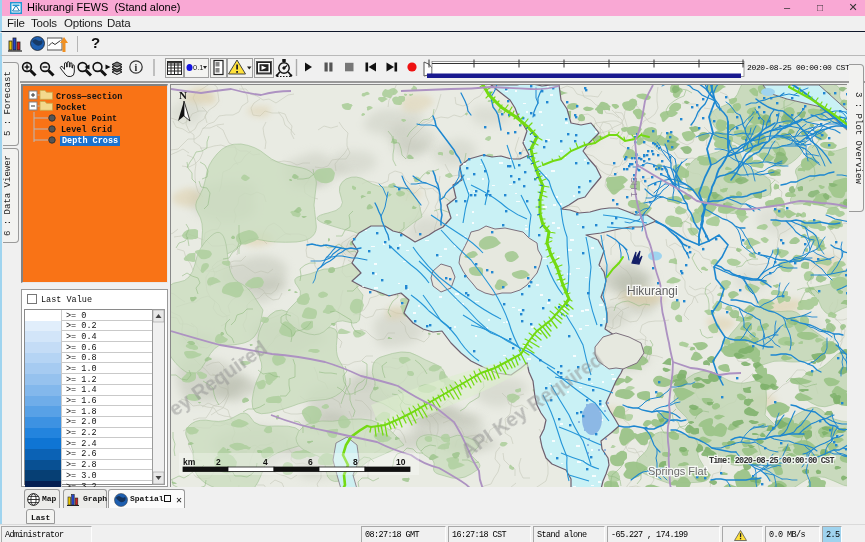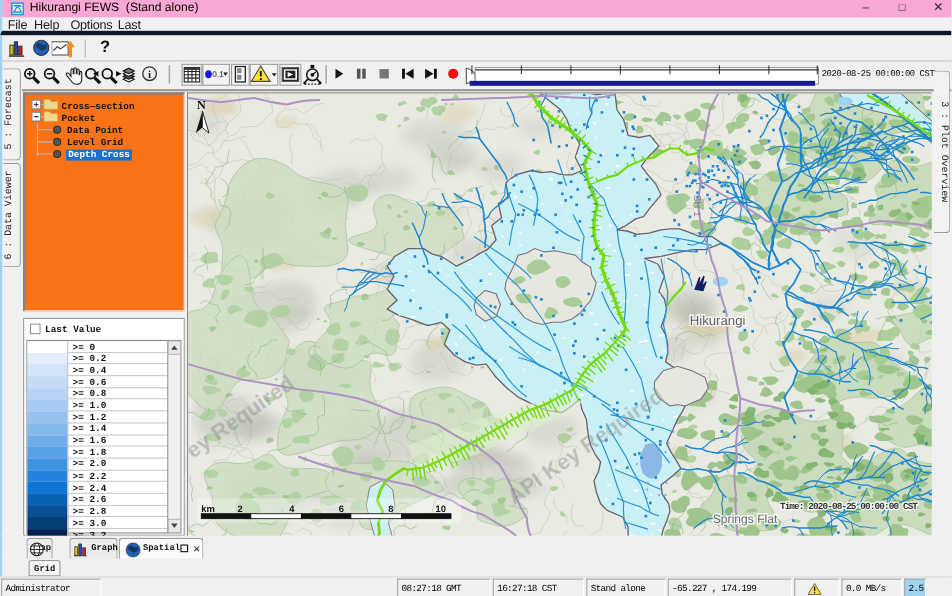--- a/index.html
+++ b/index.html
@@ -3,34 +3,34 @@
 *{margin:0;padding:0;box-sizing:border-box}
 html,body{width:865px;height:542px;overflow:hidden;font-family:"Liberation Sans",sans-serif;background:#f0f0f0}
 .abs{position:absolute}
 #app{position:relative;width:865px;height:542px;background:#f0f0f0}
 
 #titlebar{position:absolute;left:0;top:0;width:865px;height:16px;background:#f9a8d4;border-left:2px solid #9fd4ef}
 #titleicon{position:absolute;left:8px;top:2px;width:12px;height:12px}
 #titletext{position:absolute;left:25px;top:1px;font-size:11px;color:#000}
 .winbtn{position:absolute;top:0;height:16px;width:30px;color:#333;font-size:11px;text-align:center;line-height:15px}
 
-#menubar{position:absolute;left:0;top:16px;width:865px;height:16px;background:#f0f0f0;border-left:2px solid #9fd4ef;border-bottom:4px solid #0f172a;font-size:11.5px;letter-spacing:-0.2px;color:#1a1a1a}
+#menubar{position:absolute;left:0;top:16px;width:865px;height:16px;background:#f0f0f0;border-left:2px solid #9fd4ef;border-bottom:1px solid #0f172a;font-size:11.5px;letter-spacing:-0.2px;color:#1a1a1a}
 #menubar span{position:absolute;top:1px}
 
 #toolbar1{position:absolute;left:0;top:33px;width:865px;height:23px;background:#f0f0f0;border-left:2px solid #9fd4ef;border-bottom:1px solid #b9b9b9}
 
 #toolbar2{position:absolute;left:20px;top:56px;width:845px;height:27px;background:#f0f0f0;border-bottom:2px solid #9a9a9a}
 
 #lstrip{position:absolute;left:0;top:56px;width:20px;height:431px;background:#f0f0f0;border-left:2px solid #9fd4ef}
 .vtabL{position:absolute;left:3px;width:16px;background:#f2f2f0;border:1px solid #9a9a9a;border-right:none;border-radius:4px 0 0 4px;writing-mode:vertical-rl;transform:rotate(180deg);font-family:"Liberation Mono",monospace;font-size:9px;color:#222;text-align:center;letter-spacing:0px}
 .vtabR{position:absolute;left:849px;width:15px;background:#f2f2f0;border:1px solid #9a9a9a;border-left:none;border-radius:0 4px 4px 0;writing-mode:vertical-rl;font-family:"Liberation Mono",monospace;font-size:9px;color:#222;text-align:center}
 
 #tree{position:absolute;left:21px;top:84px;width:147px;height:199px;background:#f97316;border-top:2px solid #828282;border-left:2px solid #828282;border-right:1px solid #e8e8e8;border-bottom:1px solid #e8e8e8;font-family:"Liberation Mono",monospace;font-size:8.5px;font-weight:bold;color:#111}
 
-#legend{position:absolute;left:21px;top:289px;width:147px;height:198px;background:#fff;border:1px solid #9a9a9a;font-family:"Liberation Mono",monospace;font-size:8.5px;font-weight:bold;color:#111}
+#legend{position:absolute;left:21px;top:289px;width:147px;height:198px;background:#fff;border:1px solid #9a9a9a;font-family:"Liberation Mono",monospace;font-size:8.5px;font-weight:normal;color:#111}
 #leglist{position:absolute;left:2px;top:19px;width:130px;height:176px;border:1px solid #8a8a8a;background:#fff}
 .legrow{position:relative;height:10.7px;border-bottom:1px solid #c9c9c9}
 .legsw{position:absolute;left:0;top:0;width:37px;height:10.7px;border-right:1px solid #c9c9c9}
 .legtx{position:absolute;left:41px;top:0.5px}
 #legscroll{position:absolute;right:2px;top:19px;width:13px;height:176px;background:#f0f0f0;border:1px solid #9a9a9a}
 
 #map{position:absolute;left:170px;top:84px;width:677px;height:404px;background:#e8eae2;overflow:hidden;border-top:1px solid #888;border-left:1px solid #888}
 
 #btabs{position:absolute;left:0;top:487px;width:865px;height:21px;background:#f0f0f0;border-left:2px solid #9fd4ef}
 .btab{position:absolute;top:2px;height:19px;background:#ececea;border:1px solid #9a9a9a;border-bottom:none;border-radius:3px 3px 0 0;font-family:"Liberation Mono",monospace;font-size:8px;font-weight:bold;color:#111;padding:4px 4px 0 4px}
@@ -48,23 +48,23 @@
         <path d="M2.5 9 L6 3.5 L9.5 9 Z" fill="none" stroke="#1a7ab5" stroke-width="1"></path>
         <rect x="2.5" y="2.5" width="7" height="1.6" fill="#2196d3"></rect>
       </svg>
     <span id="titletext">Hikurangi FEWS&nbsp;&nbsp;(Stand alone)</span>
     <div class="winbtn" style="left:770px">–</div>
     <div class="winbtn" style="left:803px;font-size:10px">□</div>
     <div class="winbtn" style="left:836px">✕</div>
   </div>
   <div id="menubar">
     <span style="left:5px">File</span>
-      <span style="left:29px">Help</span>
+      <span style="left:29px">Tools</span>
       <span style="left:62px">Options</span>
-      <span style="left:105px">Last</span>
+      <span style="left:105px">Data</span>
   </div>
   <div id="toolbar1">
     <svg class="abs" style="left:6px;top:3px" width="16" height="16" viewBox="0 0 16 16">
         <rect x="1" y="5" width="3" height="9" fill="#e8c500" stroke="#222" stroke-width="0.8"></rect>
         <rect x="5" y="2" width="3" height="12" fill="#2244cc" stroke="#222" stroke-width="0.8"></rect>
         <rect x="9" y="6" width="3" height="8" fill="#cc2222" stroke="#222" stroke-width="0.8"></rect>
         <path d="M0 15 h14" stroke="#222" stroke-width="1.2"></path>
       </svg>
     <svg class="abs" style="left:28px;top:3px" width="15" height="15" viewBox="0 0 15 15">
         <circle cx="7.5" cy="7.5" r="7" fill="#1e5fb0"></circle>
@@ -206,21 +206,21 @@
         <path d="M8 20 h4" stroke="#333"></path>
 
       <path d="M17 4.5 h5 l1.5 1.8 h6 v7 h-12.5 z" fill="#f3d98d" stroke="#caa84e" stroke-width="0.8"></path>
       <path d="M17 15.5 h5 l1.5 1.8 h6 v7 h-12.5 z" fill="#f3d98d" stroke="#caa84e" stroke-width="0.8"></path>
       <circle cx="29" cy="32" r="3.2" fill="#555" stroke="#333"></circle>
       <circle cx="29" cy="43" r="3.2" fill="#555" stroke="#333"></circle>
       <circle cx="29" cy="54" r="3.2" fill="#555" stroke="#333"></circle>
     </svg>
     <div class="abs" style="left:33px;top:6px">Cross—section</div>
     <div class="abs" style="left:33px;top:17px">Pocket</div>
-    <div class="abs" style="left:38px;top:28px">Data Point</div>
+    <div class="abs" style="left:38px;top:28px">Value Point</div>
     <div class="abs" style="left:38px;top:39px">Level Grid</div>
     <div class="abs" style="left:37px;top:50px;background:#1b72ce;color:#fff;padding:0 2px">Depth Cross</div>
   </div>
   <div id="legend">
     <svg width="10" height="10" style="position:absolute;left:5px;top:4px">
         <rect x="0.5" y="0.5" width="9" height="9" fill="#fff" stroke="#777"></rect>
       </svg>
     <div class="abs" style="left:19px;top:5px">Last Value</div>
     <div id="leglist">
       <div class="legrow">
@@ -2458,21 +2458,21 @@
         <text x="456" y="210" font-family="Liberation Sans,sans-serif" font-size="12" font-weight="normal" fill="#5f5f5f">Hikurangi</text>
 <text x="477" y="390" font-family="Liberation Sans,sans-serif" font-size="11" font-weight="normal" stroke="#ffffff" stroke-width="2.5" fill="#fff" opacity="0.85">Springs Flat</text>
         <text x="477" y="390" font-family="Liberation Sans,sans-serif" font-size="11" font-weight="normal" fill="#6b6b6b">Springs Flat</text>
 <text transform="translate(460,92) rotate(90)" font-family="Liberation Sans,sans-serif" font-size="9" fill="#8a7a96">SH 1</text>
 <text x="538" y="378" font-family="Liberation Mono,monospace" font-size="8.5" font-weight="bold" letter-spacing="-0.8" stroke="#ffffff" stroke-width="2.5" fill="#fff" opacity="0.85">Time: 2020-08-25 00:00:00 CST</text>
         <text x="538" y="378" font-family="Liberation Mono,monospace" font-size="8.5" font-weight="bold" letter-spacing="-0.8" fill="#333">Time: 2020-08-25 00:00:00 CST</text>
 <path d="M461 178 L465 167 L464 175 L469 166 L467 176 L471 171 L468 179 Z" fill="#141f66" stroke="#141f66" stroke-width="1.2"></path>
 
 </svg></div>
   <div id="btabs">
-    <div class="btab" style="left:22px;width:24px;padding-left:7px">Map
+    <div class="btab" style="left:22px;width:36px;padding-left:17px">Map
       <svg width="13" height="13" viewBox="0 0 13 13" style="position:absolute;left:2px;top:3px">
           <circle cx="6.5" cy="6.5" r="5.8" fill="#fff" stroke="#222" stroke-width="1"></circle>
           <ellipse cx="6.5" cy="6.5" rx="2.6" ry="5.8" fill="none" stroke="#222" stroke-width="0.9"></ellipse>
           <line x1="0.7" y1="6.5" x2="12.3" y2="6.5" stroke="#222" stroke-width="0.9"></line>
           <line x1="1.5" y1="3.4" x2="11.5" y2="3.4" stroke="#222" stroke-width="0.9"></line>
           <line x1="1.5" y1="9.6" x2="11.5" y2="9.6" stroke="#222" stroke-width="0.9"></line>
         </svg>
     </div>
     <div class="btab" style="left:61px;width:44px;padding-left:19px">Graph
       <svg width="13" height="13" viewBox="0 0 13 13" style="position:absolute;left:3px;top:3px">
@@ -2486,21 +2486,21 @@
       <svg width="14" height="14" viewBox="0 0 15 15" style="position:absolute;left:5px;top:3px">
           <circle cx="7.5" cy="7.5" r="7" fill="#1e5fb0"></circle>
           <path d="M2 5 q3 -3 5 -1 q3 2 5 0 q1 2 0 4 q-3 3 -6 1 q-3 -2 -4 -4z" fill="#15335c"></path>
           <circle cx="7.5" cy="7.5" r="7" fill="none" stroke="#333" stroke-width="0.5"></circle>
         </svg>
       <span style="position:absolute;right:13px;top:5px;width:7px;height:7px;border:1.4px solid #111"></span>
       <span style="position:absolute;right:2px;top:4px;font-size:10px;color:#111">✕</span>
     </div>
   </div>
   <div id="logsrow">
-      <div id="logstab">Grid</div>
+      <div id="logstab">Last</div>
     </div>
   <div id="status">
     <div class="scell" style="left:1px;width:91px">Administrator</div>
     <div class="scell" style="left:361px;width:85px">08:27:18 GMT</div>
     <div class="scell" style="left:448px;width:83px">16:27:18 CST</div>
     <div class="scell" style="left:533px;width:72px">Stand alone</div>
     <div class="scell" style="left:607px;width:113px">-65.227 , 174.199</div>
     <div class="scell" style="left:722px;width:41px"><svg width="13" height="11" viewBox="0 0 13 11" style="margin-left:8px">
           <path d="M6.5 0.5 L12.5 10.5 H0.5 Z" fill="#ffe13a" stroke="#555" stroke-width="0.8"></path>
           <rect x="5.9" y="3.2" width="1.3" height="4" fill="#222"></rect>

